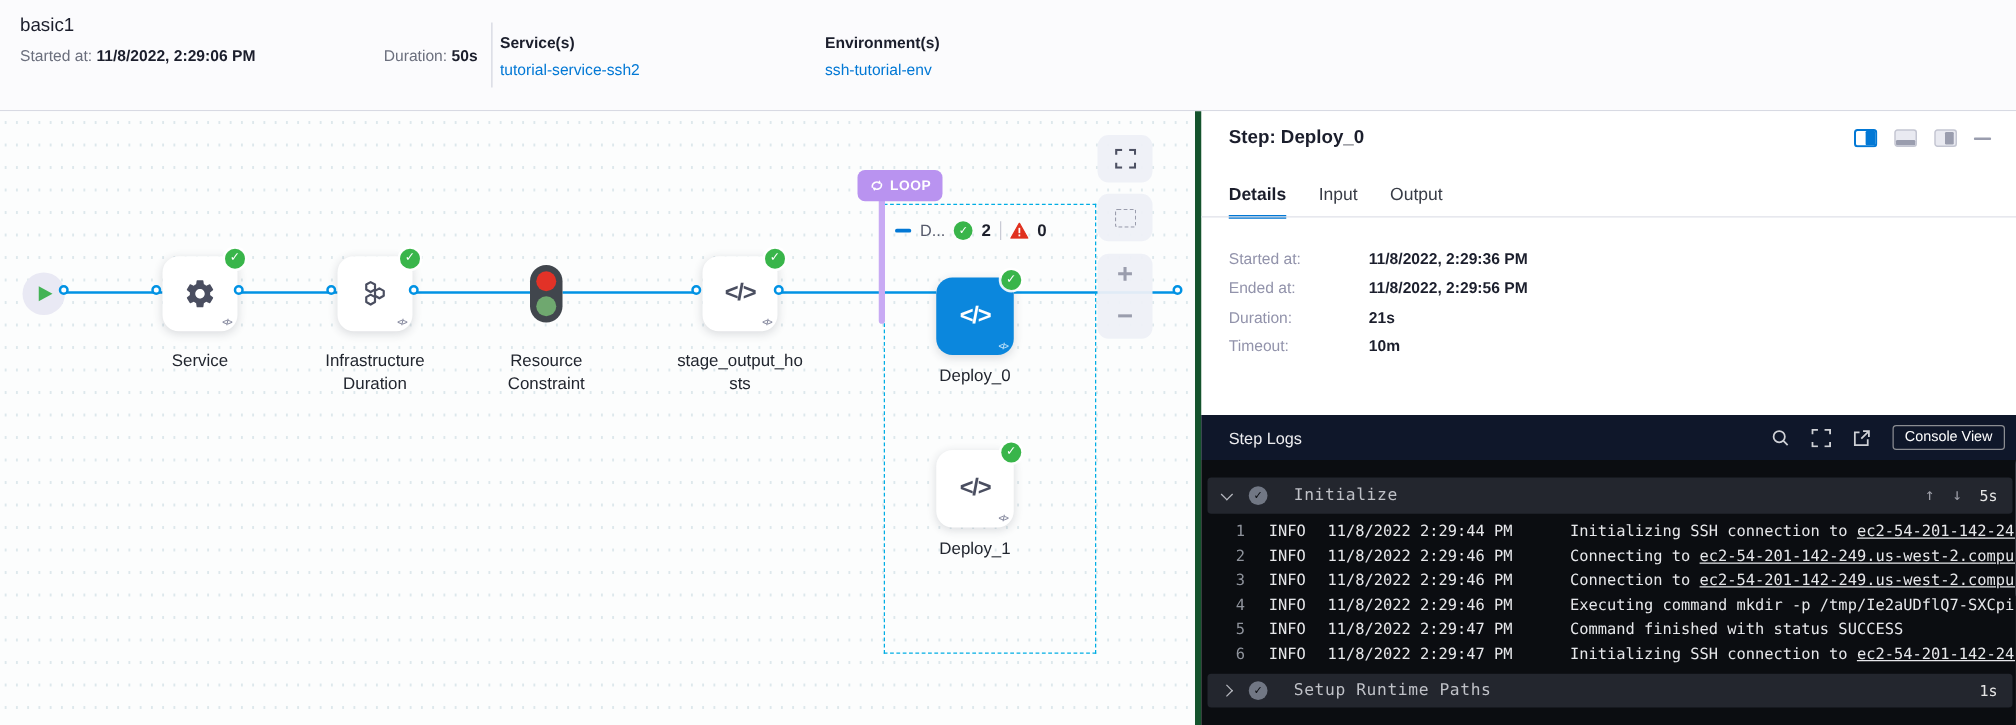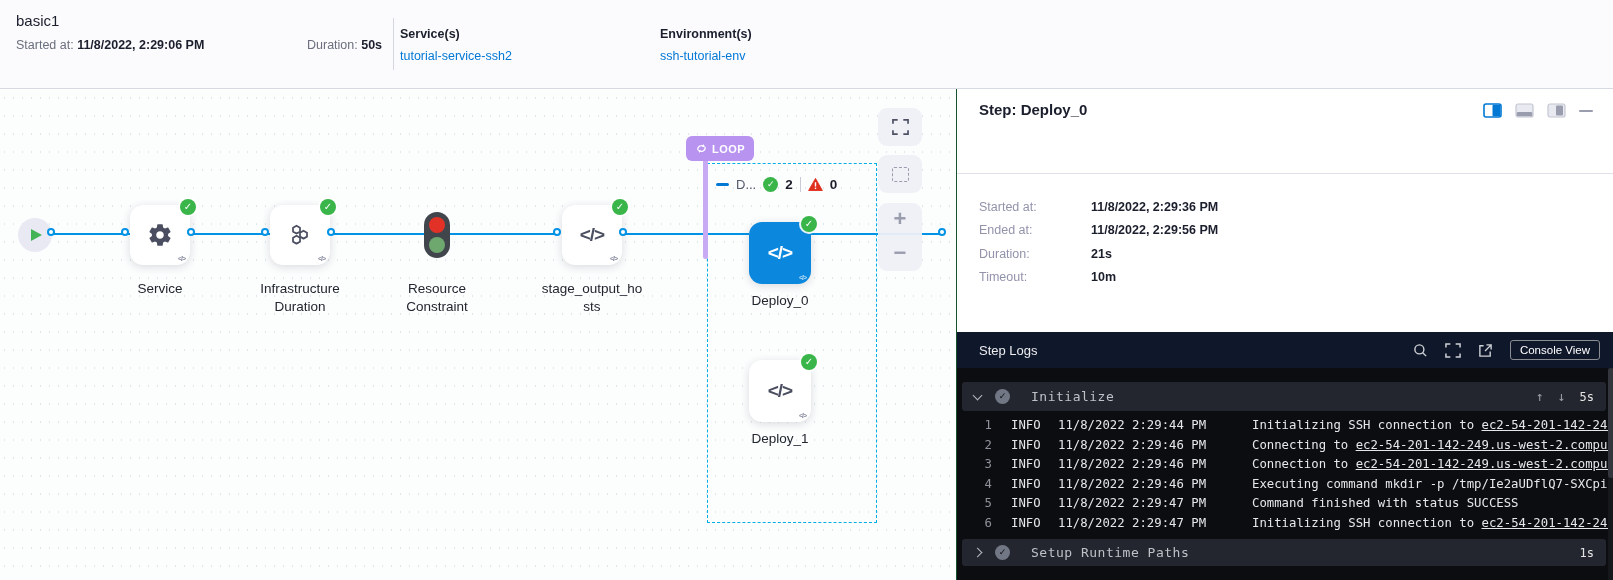--- a/index.html
+++ b/index.html
@@ -52,21 +52,21 @@
   .node-blue .mini-code { color:#b5dcf7; }
 
   
   .cbtn { position:absolute; left:878px; width:44px; background:rgba(238,240,246,.94); border-radius:9px; z-index:5; display:flex; align-items:center; justify-content:center; }
   .cbtn1 { top:19px; height:38px; } .cbtn2 { top:66px; height:38px; }
   .zoombox { position:absolute; left:878px; top:114px; width:44px; height:68px; background:rgba(238,240,246,.94); border-radius:9px; z-index:5; }
   .zbtn { width:44px; height:34px; text-align:center; font-size:22px; line-height:32px; color:#9a9dad; font-weight:bold; }
   .marquee { width:17px; height:15px; border:1.5px dashed #9a9dad; border-radius:2px; }
 
   
-  .panel { position:absolute; left:956px; top:89px; width:657px; height:491px; background:#fff; border-left:1px solid #14532d; }
+  .panel { position:absolute; left:956px; top:89px; width:657px; height:491px; background:#fff; border-left:5px solid #14532d; }
   .panel-title { position:absolute; left:22px; top:12px; font-size:15px; font-weight:bold; color:#1b1e2c; }
   .layout-icons { position:absolute; right:20px; top:14px; display:flex; align-items:center; gap:13px; }
   .tabs { position:absolute; left:22px; top:58px; display:flex; gap:26px; font-size:14px; color:#383c46; }
   .tab { padding-bottom:9px; cursor:pointer; }
   .tab.active { font-weight:bold; color:#1b1e2c; border-bottom:3px solid #0278d5; }
   .tabs-rule { position:absolute; left:0; top:84px; width:657px; height:1px; background:#dfe1e9; }
   .fields { position:absolute; left:22px; top:106px; }
   .field { display:flex; height:23.5px; align-items:center; font-size:12.5px; }
   .f-label { width:112px; color:#9293ab; }
   .f-value { font-weight:bold; color:#1b1e2c; white-space:pre; }
@@ -258,20 +258,25 @@
             <rect x="9" y="2.5" width="7" height="10" rx="1" fill="#9a9dae"></rect>
           </svg>
       </span>
       <span>
         <svg width="14" height="4" viewBox="0 0 14 4">
             <rect x="0" y="1" width="14" height="2" rx="1" fill="#9a9dae"></rect>
           </svg>
       </span>
     </div>
 
+    <div class="tabs">
+      <div class="tab active">Details</div>
+      <div class="tab">Input</div>
+      <div class="tab">Output</div>
+    </div>
     <div class="tabs-rule"></div>
 
     <div class="fields">
       <div class="field">
         <span class="f-label">Started at:</span>
         <span class="f-value">11/8/2022, 2:29:36 PM</span>
       </div>
       <div class="field">
         <span class="f-label">Ended at:</span>
         <span class="f-value">11/8/2022, 2:29:56 PM</span>

